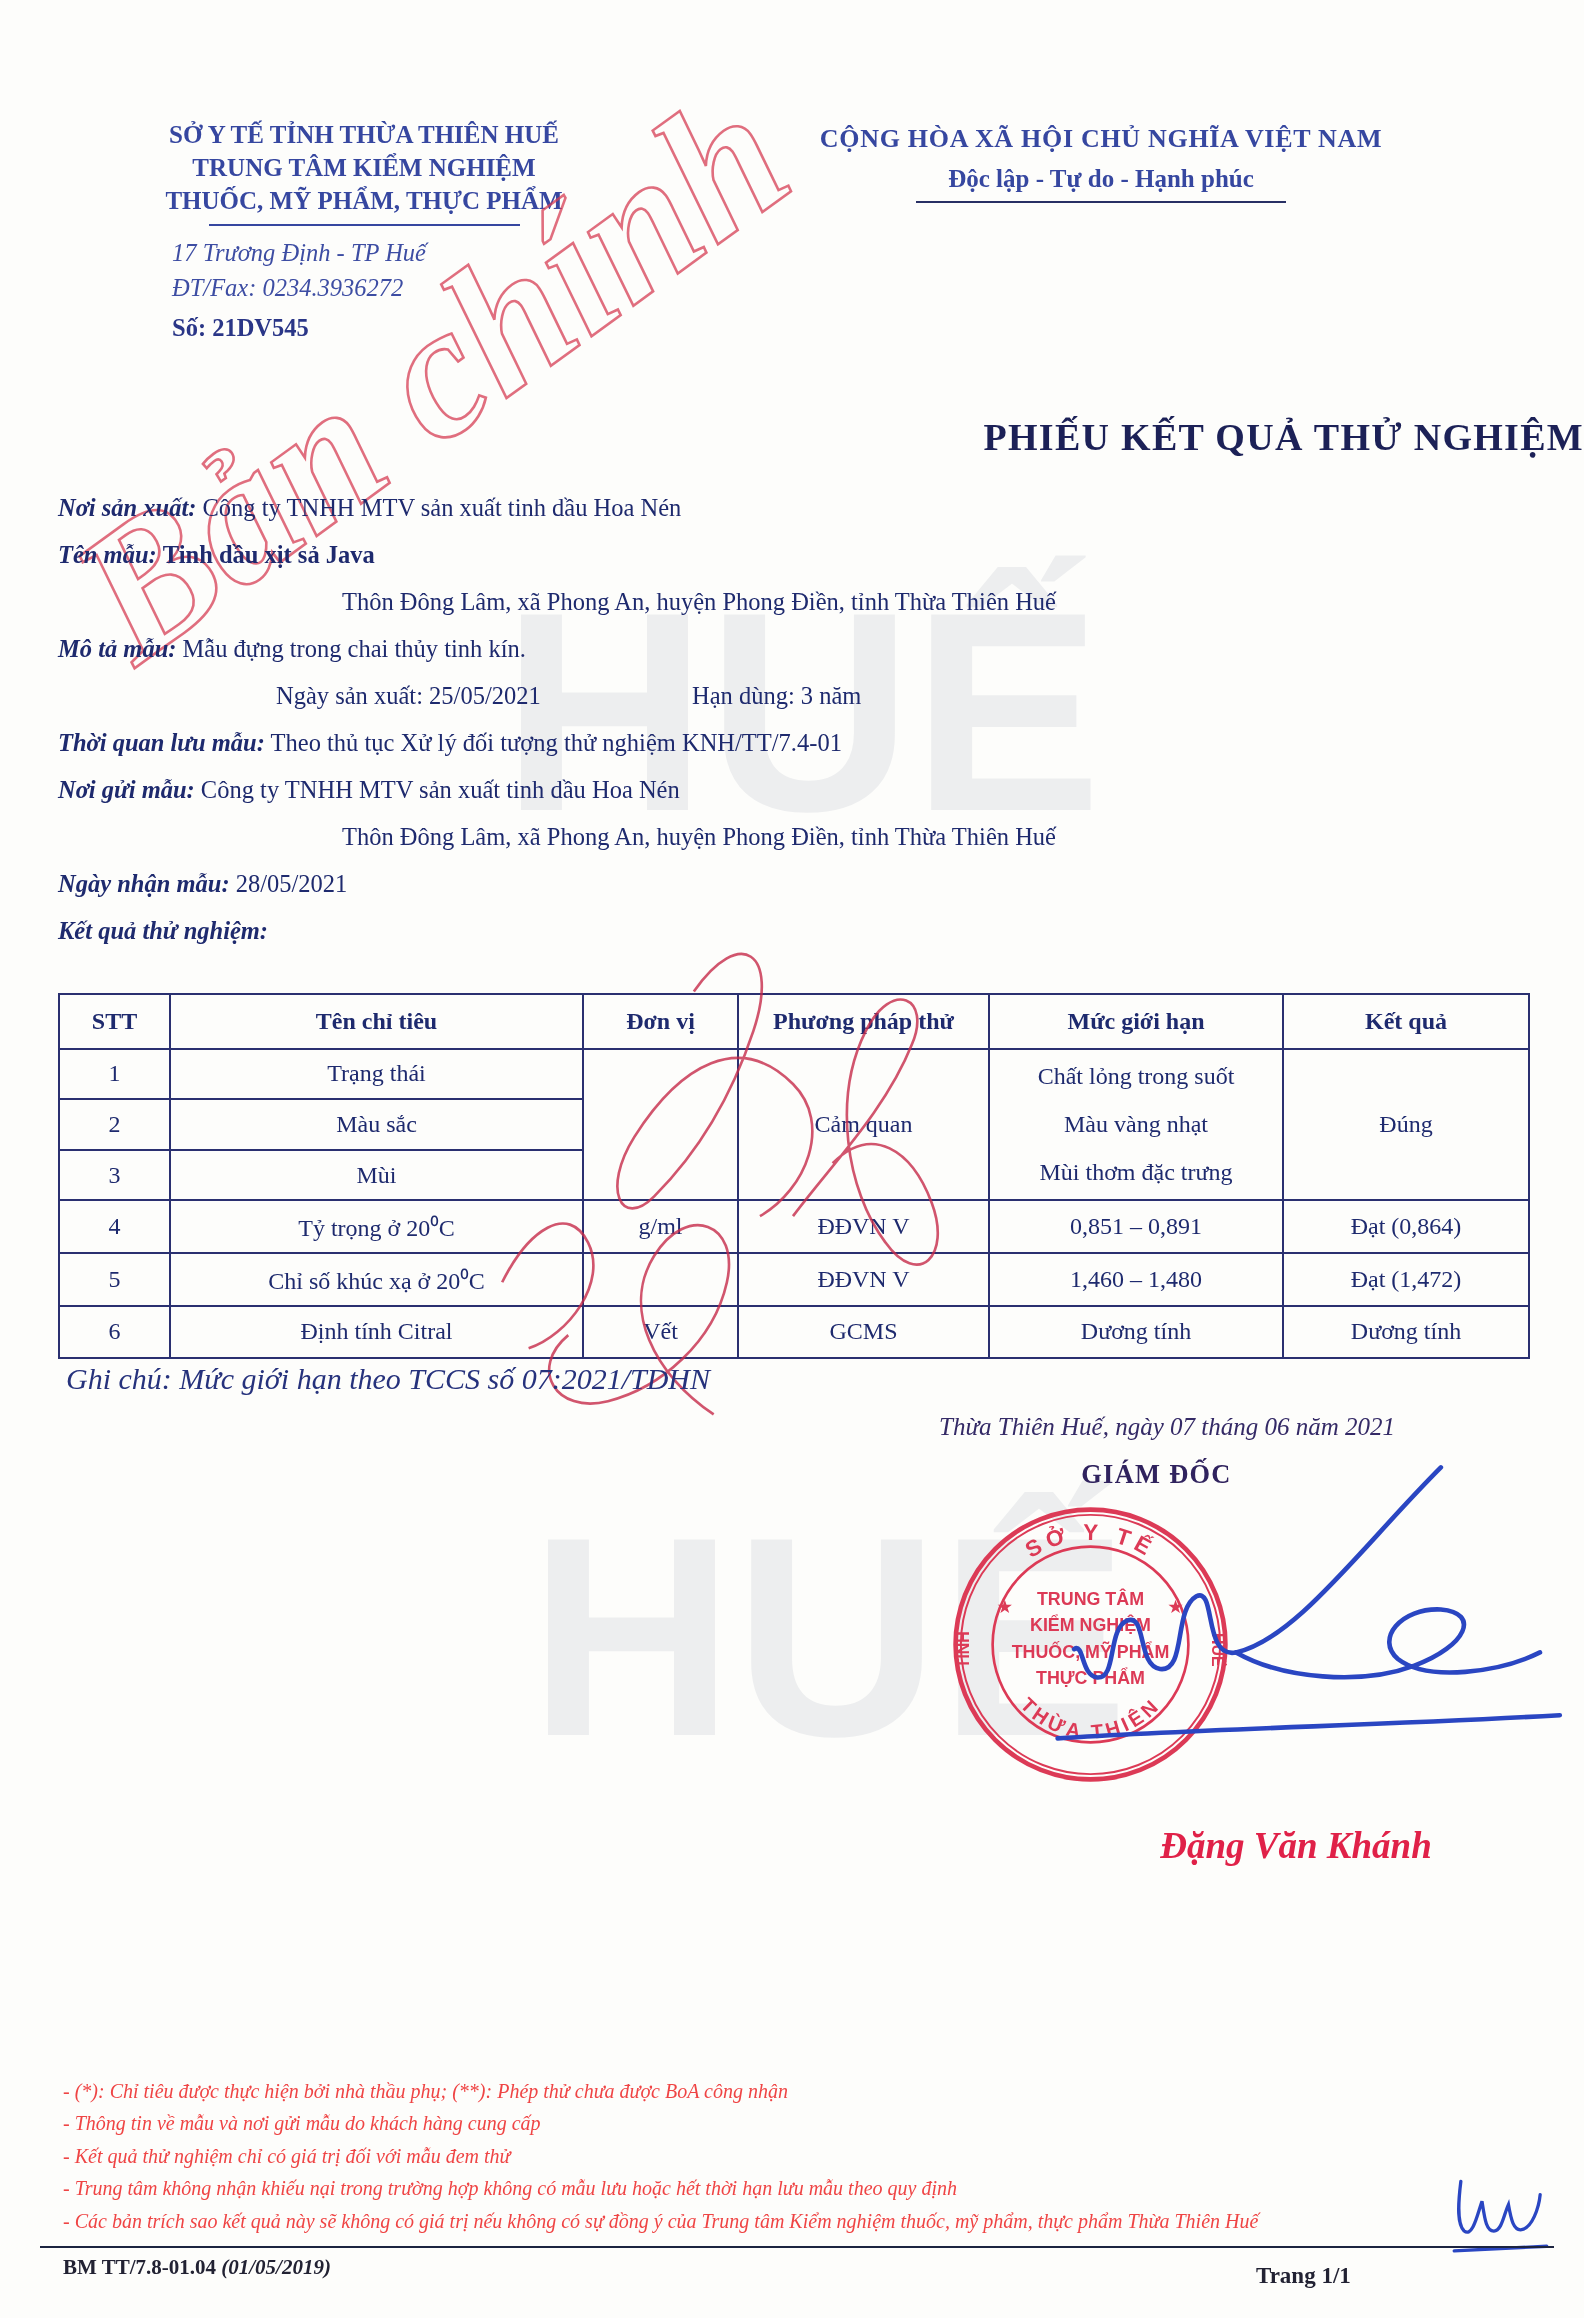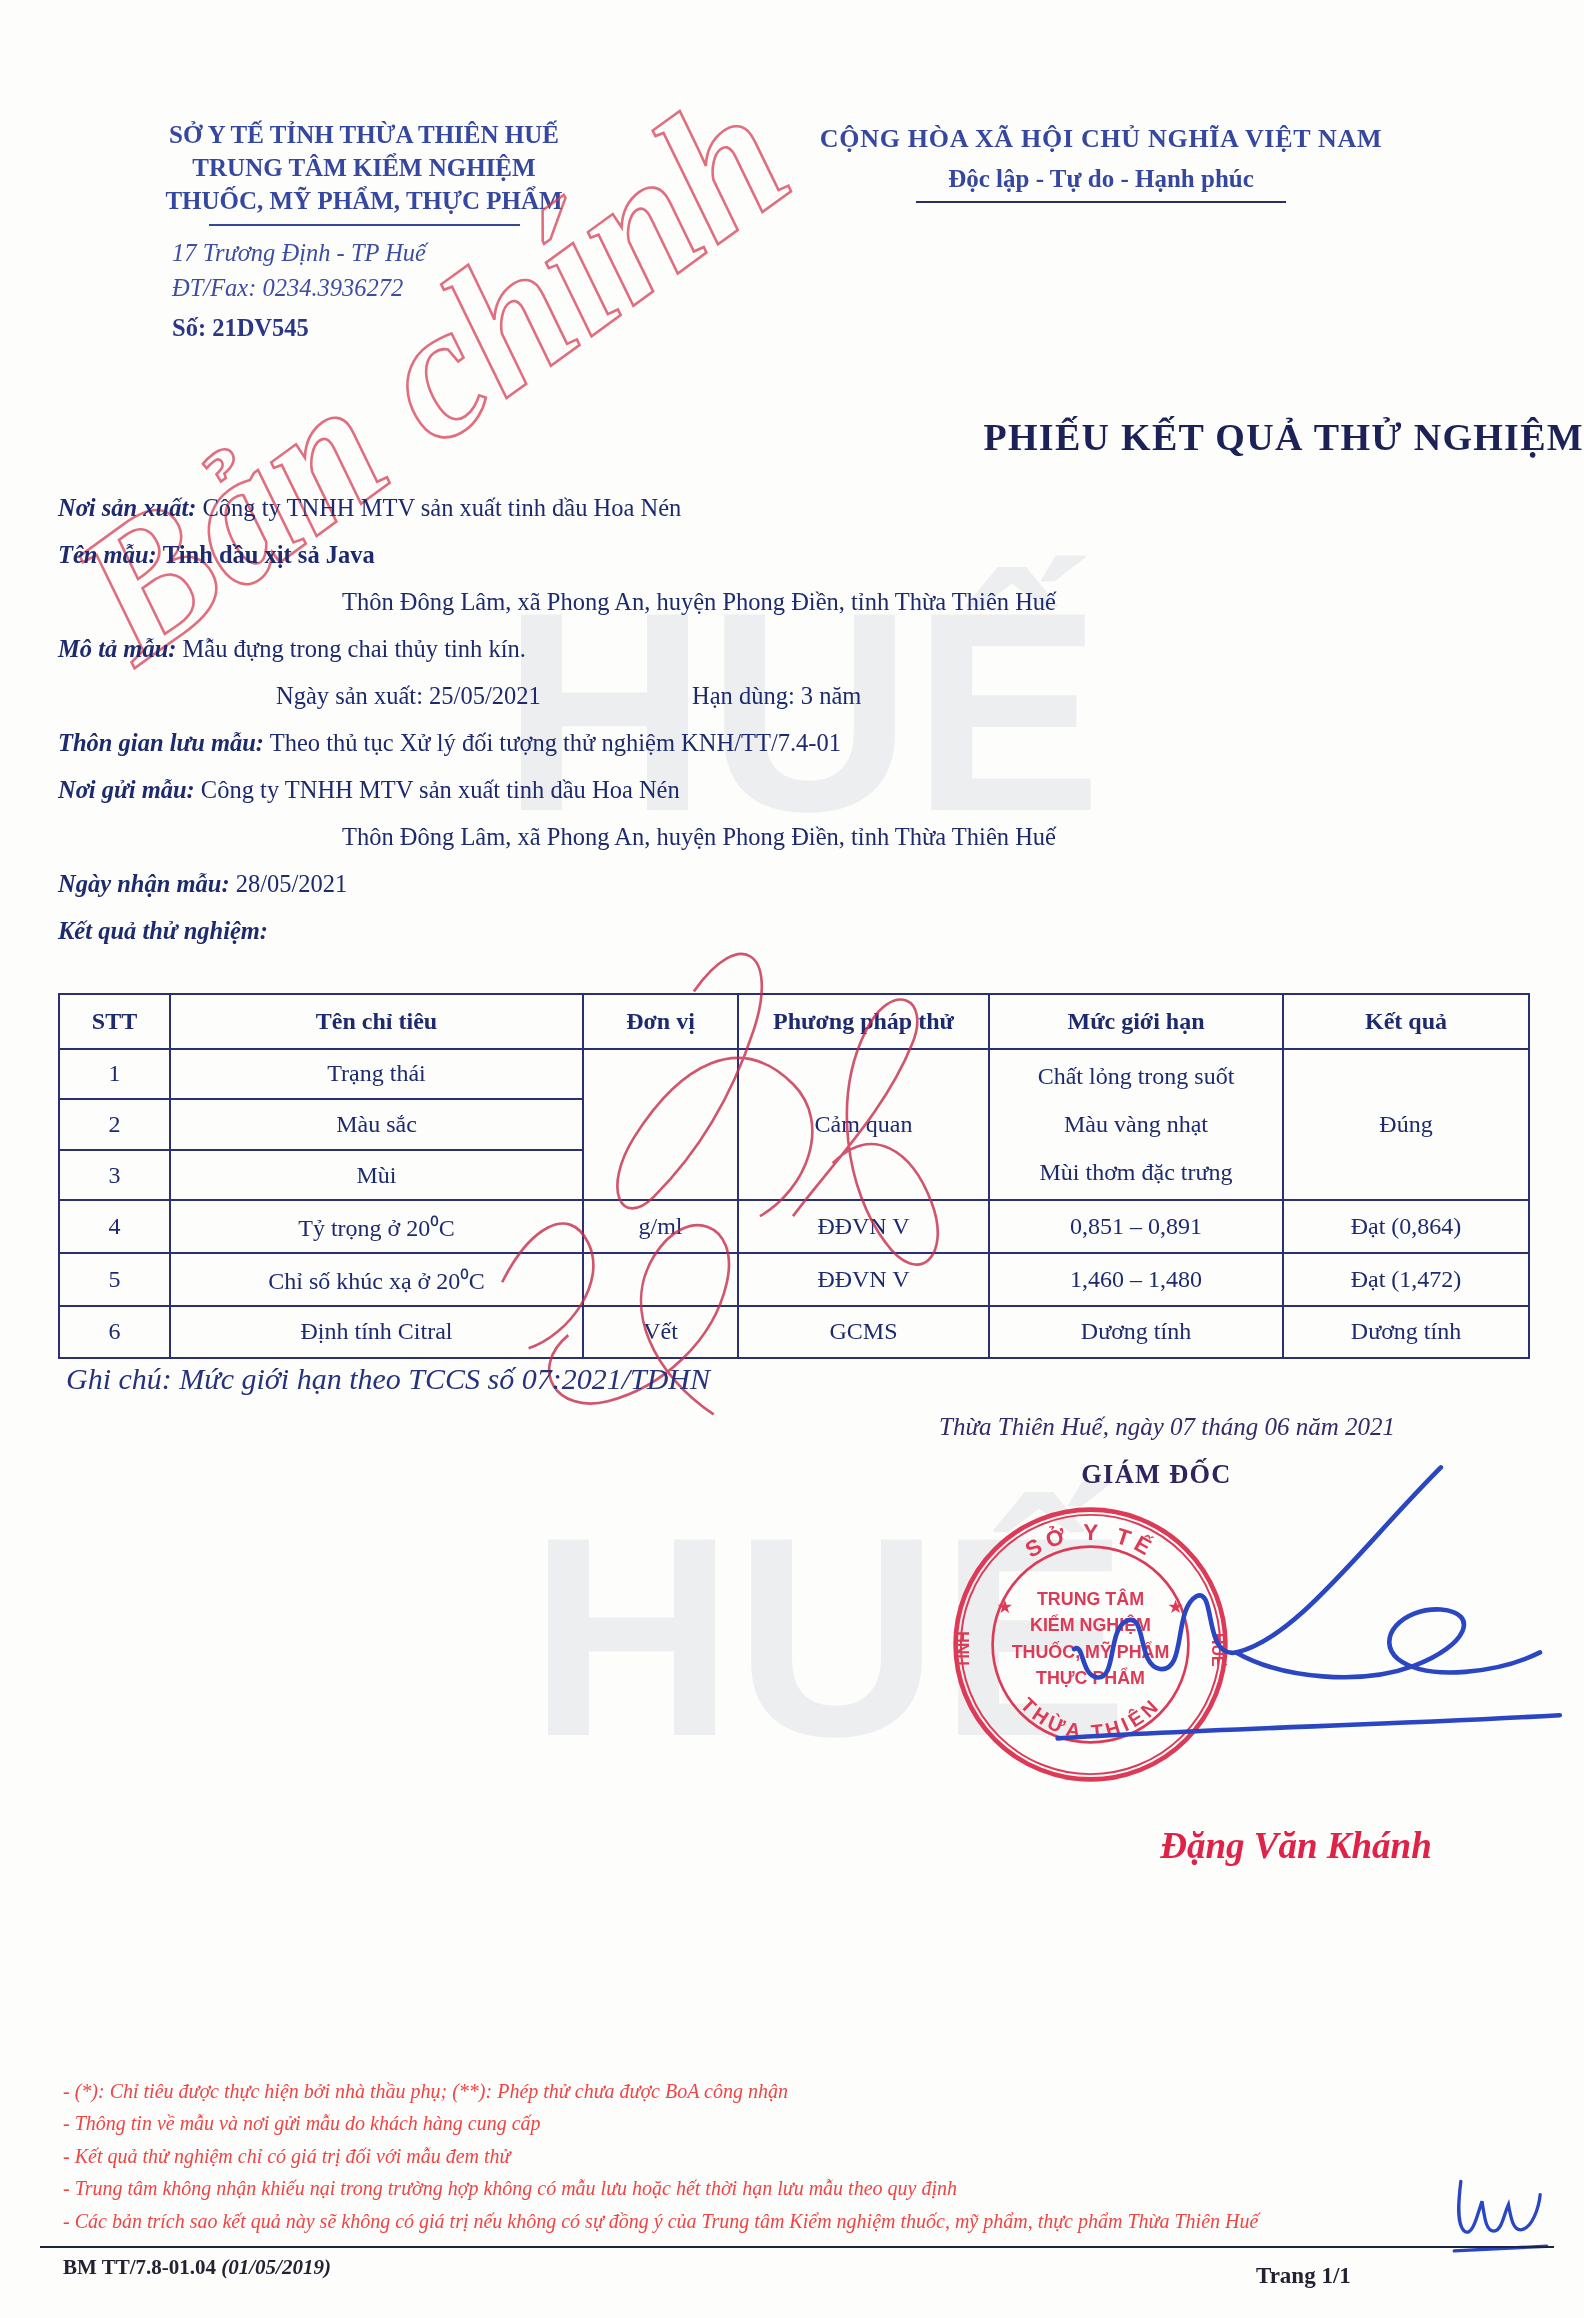--- a/index.html
+++ b/index.html
@@ -143,21 +143,21 @@
       <span>Mẫu đựng trong chai thủy tinh kín.</span>
     </div>
     <div class="fline ind2">
       <span>Ngày sản xuất:</span>
       <span>25/05/2021</span>
       <span class="gap"></span>
       <span>Hạn dùng:</span>
       <span>3 năm</span>
     </div>
     <div class="fline">
-      <span class="lab">Thôn gian lưu mẫu:</span>
+      <span class="lab">Thời quan lưu mẫu:</span>
       <span>Theo thủ tục</span>
       <span class="it">Xử lý đối tượng thử nghiệm</span>
       <span>KNH/TT/7.4-01</span>
     </div>
     <div class="fline">
       <span class="lab">Nơi gửi mẫu:</span>
       <span>Công ty TNHH MTV sản xuất tinh dầu Hoa Nén</span>
     </div>
     <div class="fline ind1">
       <span>Thôn Đông Lâm, xã Phong An, huyện Phong Điền, tỉnh Thừa Thiên Huế</span>

